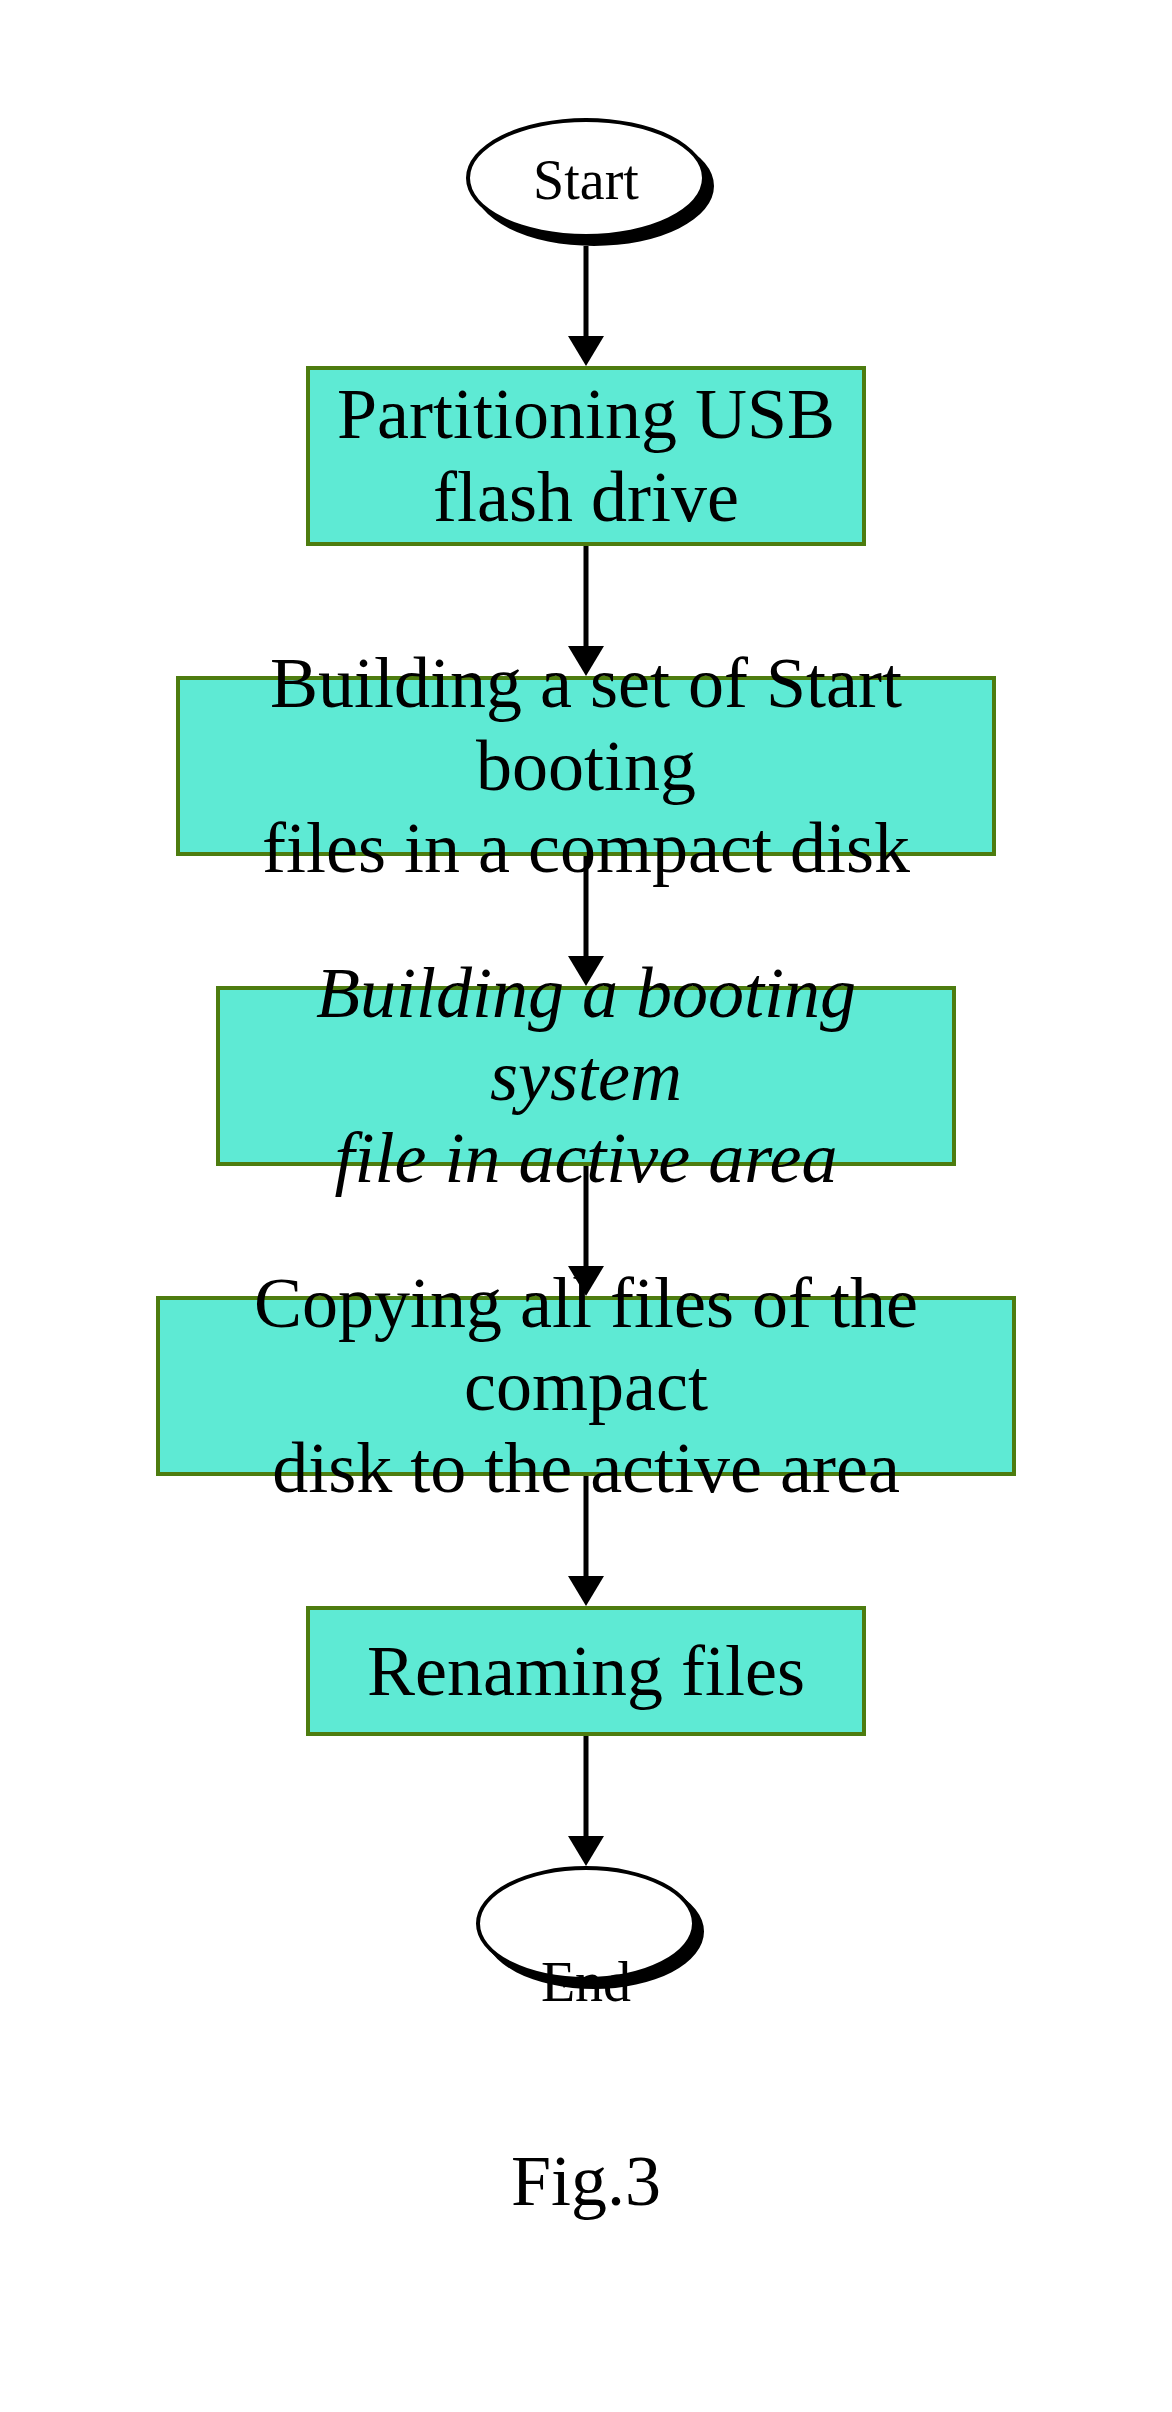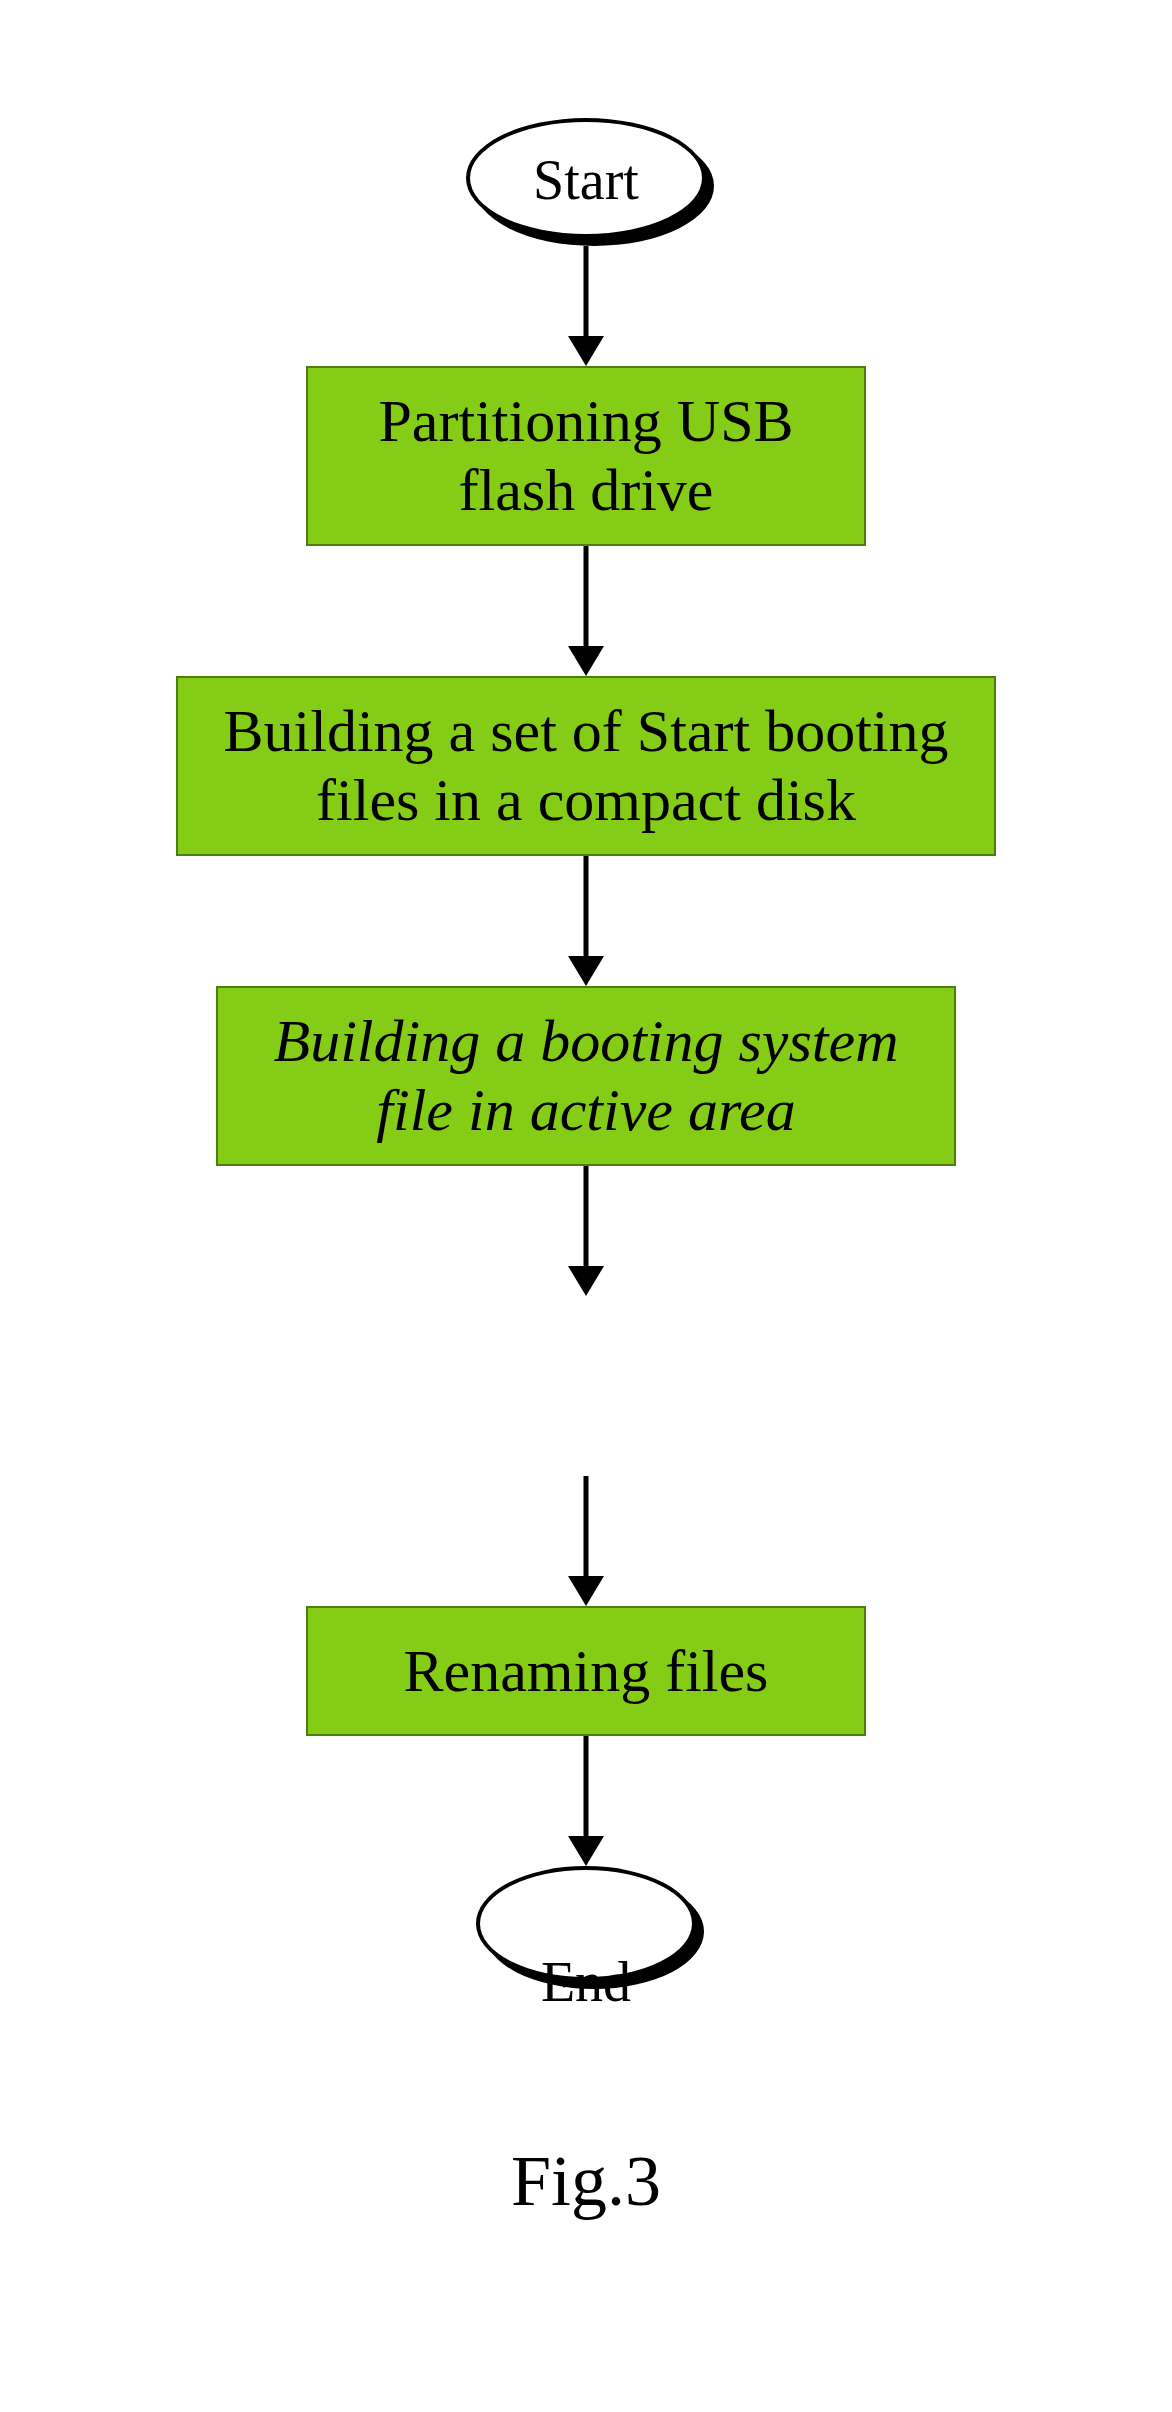--- a/index.html
+++ b/index.html
@@ -38,28 +38,28 @@
     width: 100%;
     text-align: center;
     font-size: 56px;
     line-height: 1;
   }
   
   .process {
     position: absolute;
     left: 50%;
     transform: translateX(-50%);
-    border: 2px solid #4d7c0f;
-    background: #84cc16;
+    border: 4px solid #4d7c0f;
+    background: #5eead4;
     box-sizing: border-box;
     display: flex;
     align-items: center;
     justify-content: center;
     text-align: center;
-    font-size: 60px;
+    font-size: 72px;
     line-height: 1.15;
     padding: 10px 20px;
   }
   
   .arrow {
     position: absolute;
     left: 50%;
     transform: translateX(-50%);
   }
   .arrow .shaft {
@@ -128,20 +128,24 @@
   <div class="process" style="top:986px; width:740px; height:180px;font-style:italic;">
     <span style="white-space:pre-line;">Building a booting system
 file in active area</span>
   </div>
 
   <div class="arrow" style="top:1166px; height:130px; width:40px;">
     <div class="shaft" style="height:102px;"></div>
     <div class="head" style="top:100px;"></div>
   </div>
 
+  <div class="process" style="top:1296px; width:860px; height:180px;">
+    <span style="white-space:pre-line;">Copying all files of the compact
+disk to the active area</span>
+  </div>
 
   <div class="arrow" style="top:1476px; height:130px; width:40px;">
     <div class="shaft" style="height:102px;"></div>
     <div class="head" style="top:100px;"></div>
   </div>
 
   <div class="process" style="top:1606px; width:560px; height:130px;">
     <span style="white-space:pre-line;">Renaming files</span>
   </div>
 

